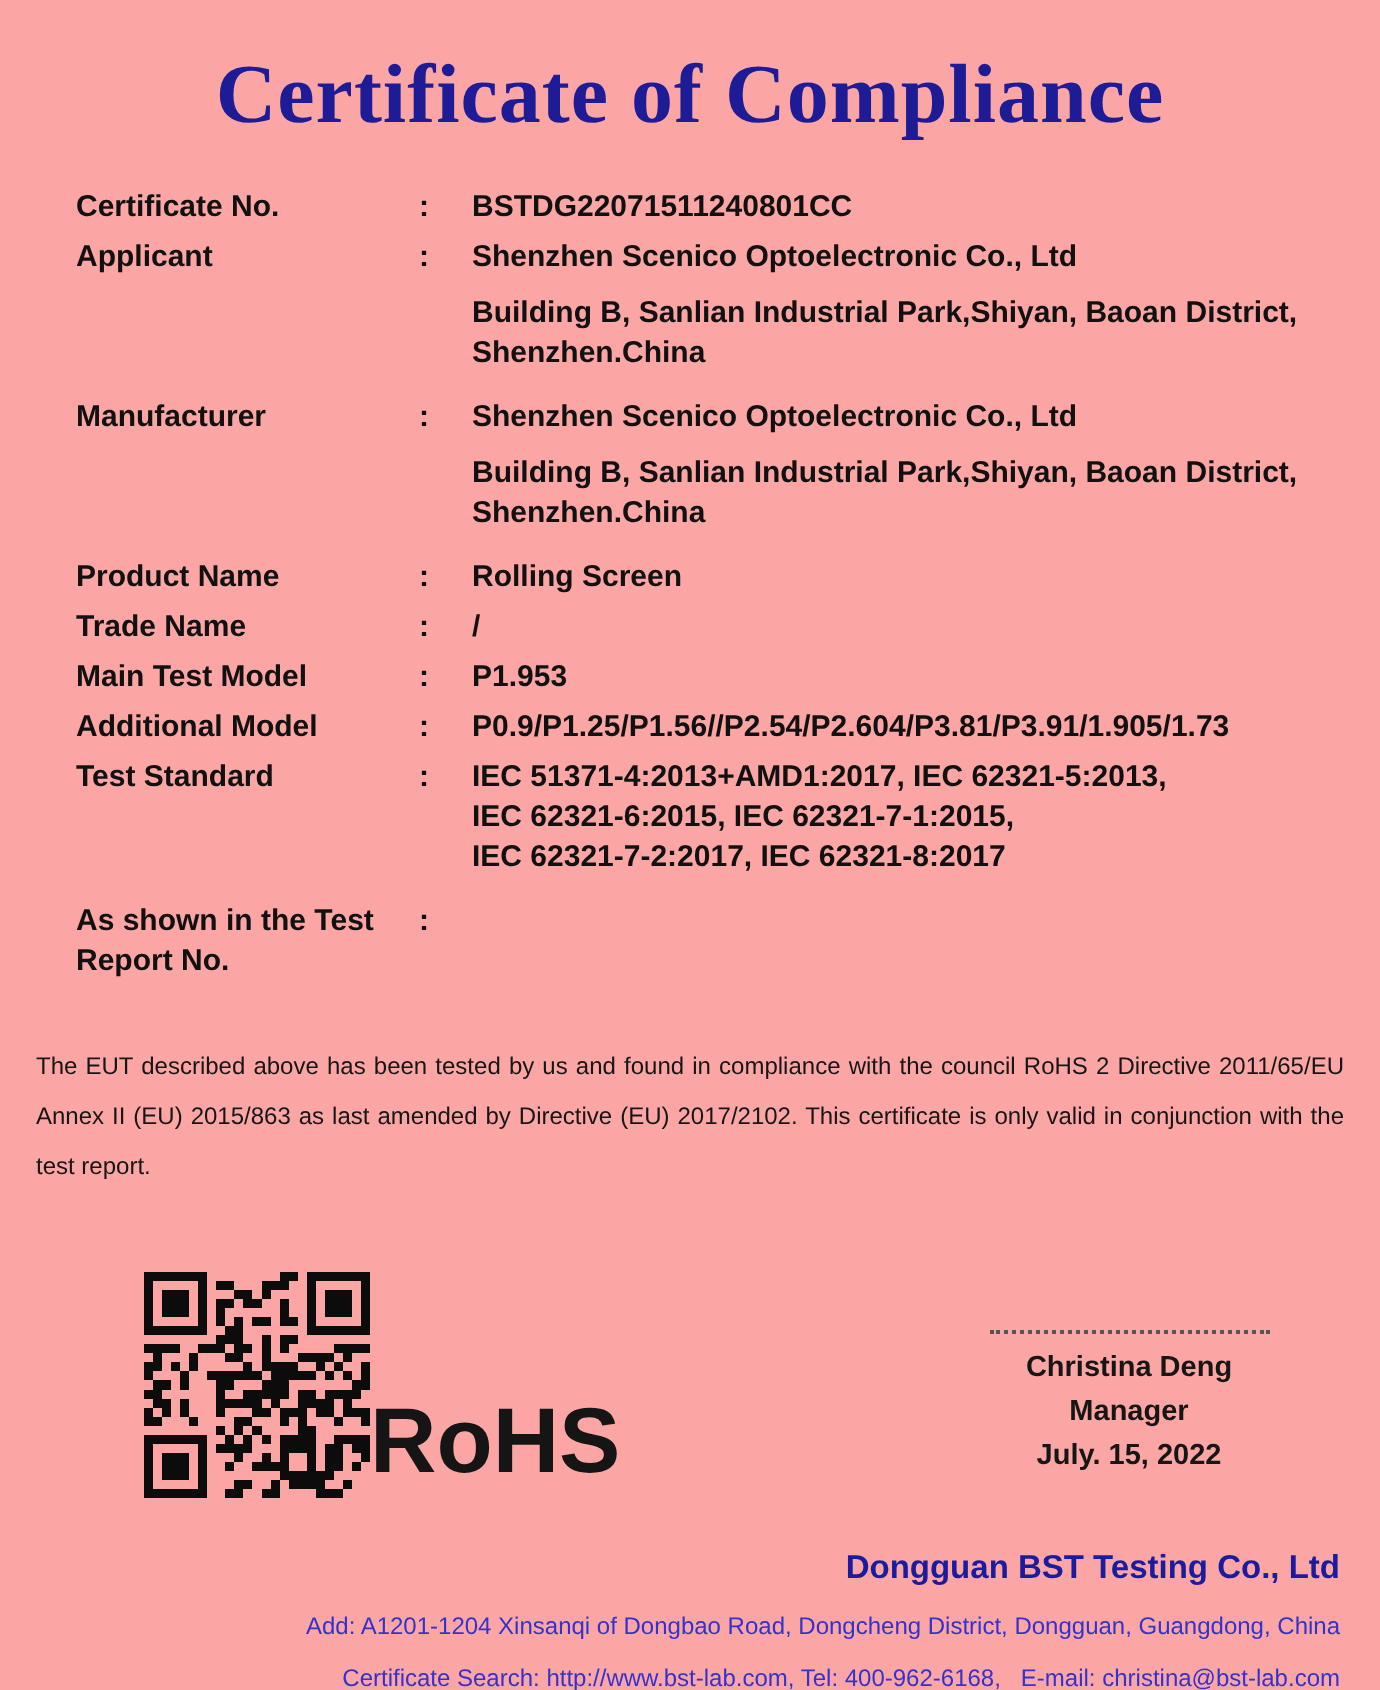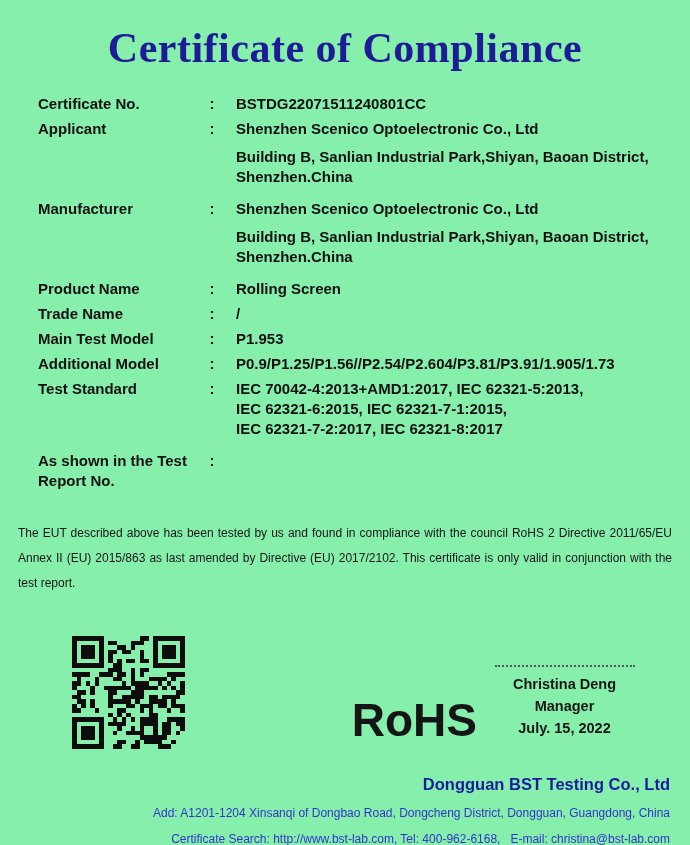--- a/index.html
+++ b/index.html
@@ -1,19 +1,19 @@
 <!DOCTYPE html>
 <html><head>
 <meta charset="utf-8">
 <style>
   * { margin: 0; padding: 0; box-sizing: border-box; }
   html, body { background: #ffffff; }
   .page {
     width: 690px; height: 845px;
-    background: #86efac;
+    background: #fca5a5;
     font-family: "Liberation Sans", "DejaVu Sans", sans-serif;
     color: #111111;
     overflow: hidden;
     position: relative;
   }
   .title {
     margin-top: 24px;
     text-align: center;
     font-family: "Liberation Serif", "DejaVu Serif", serif;
     font-weight: 700;
@@ -47,21 +47,21 @@
   .bottom {
     display: flex;
     align-items: flex-end;
     margin-top: 40px;
   }
   .qr-wrap { margin-left: 72px; width: 113px; height: 113px; }
   .qr-wrap svg { display: block; width: 113px; height: 113px; }
   .qr-wrap rect { fill: #0c0c0c; }
   .rohs {
     flex: 1;
-    text-align: right;
+    text-align: left;
     font-size: 46px;
     font-weight: 700;
     color: #151515;
     padding-bottom: 2px;
   }
   .signature {
     width: 175px;
     margin-right: 38px;
     margin-bottom: 10px;
     text-align: center;
@@ -145,21 +145,21 @@
     <div class="row">
       <div class="lbl">Additional Model</div>
       <div class="col">:</div>
       <div class="val">P0.9/P1.25/P1.56//P2.54/P2.604/P3.81/P3.91/1.905/1.73</div>
     </div>
 
     <div class="row row-gap">
       <div class="lbl">Test Standard</div>
       <div class="col">:</div>
       <div class="val">
-        <div>IEC 70042-4:2013+AMD1:2017, IEC 62321-5:2013,</div>
+        <div>IEC 51371-4:2013+AMD1:2017, IEC 62321-5:2013,</div>
         <div>IEC 62321-6:2015, IEC 62321-7-1:2015,</div>
         <div>IEC 62321-7-2:2017, IEC 62321-8:2017</div>
       </div>
     </div>
 
     <div class="row">
       <div class="lbl">As shown in the Test Report No.</div>
       <div class="col">:</div>
     </div>
 

